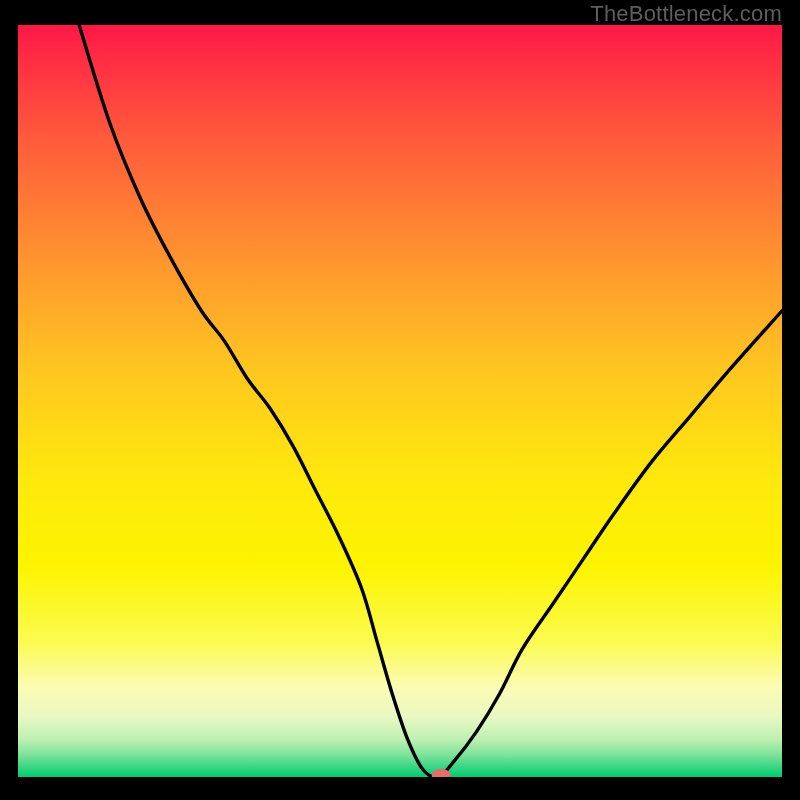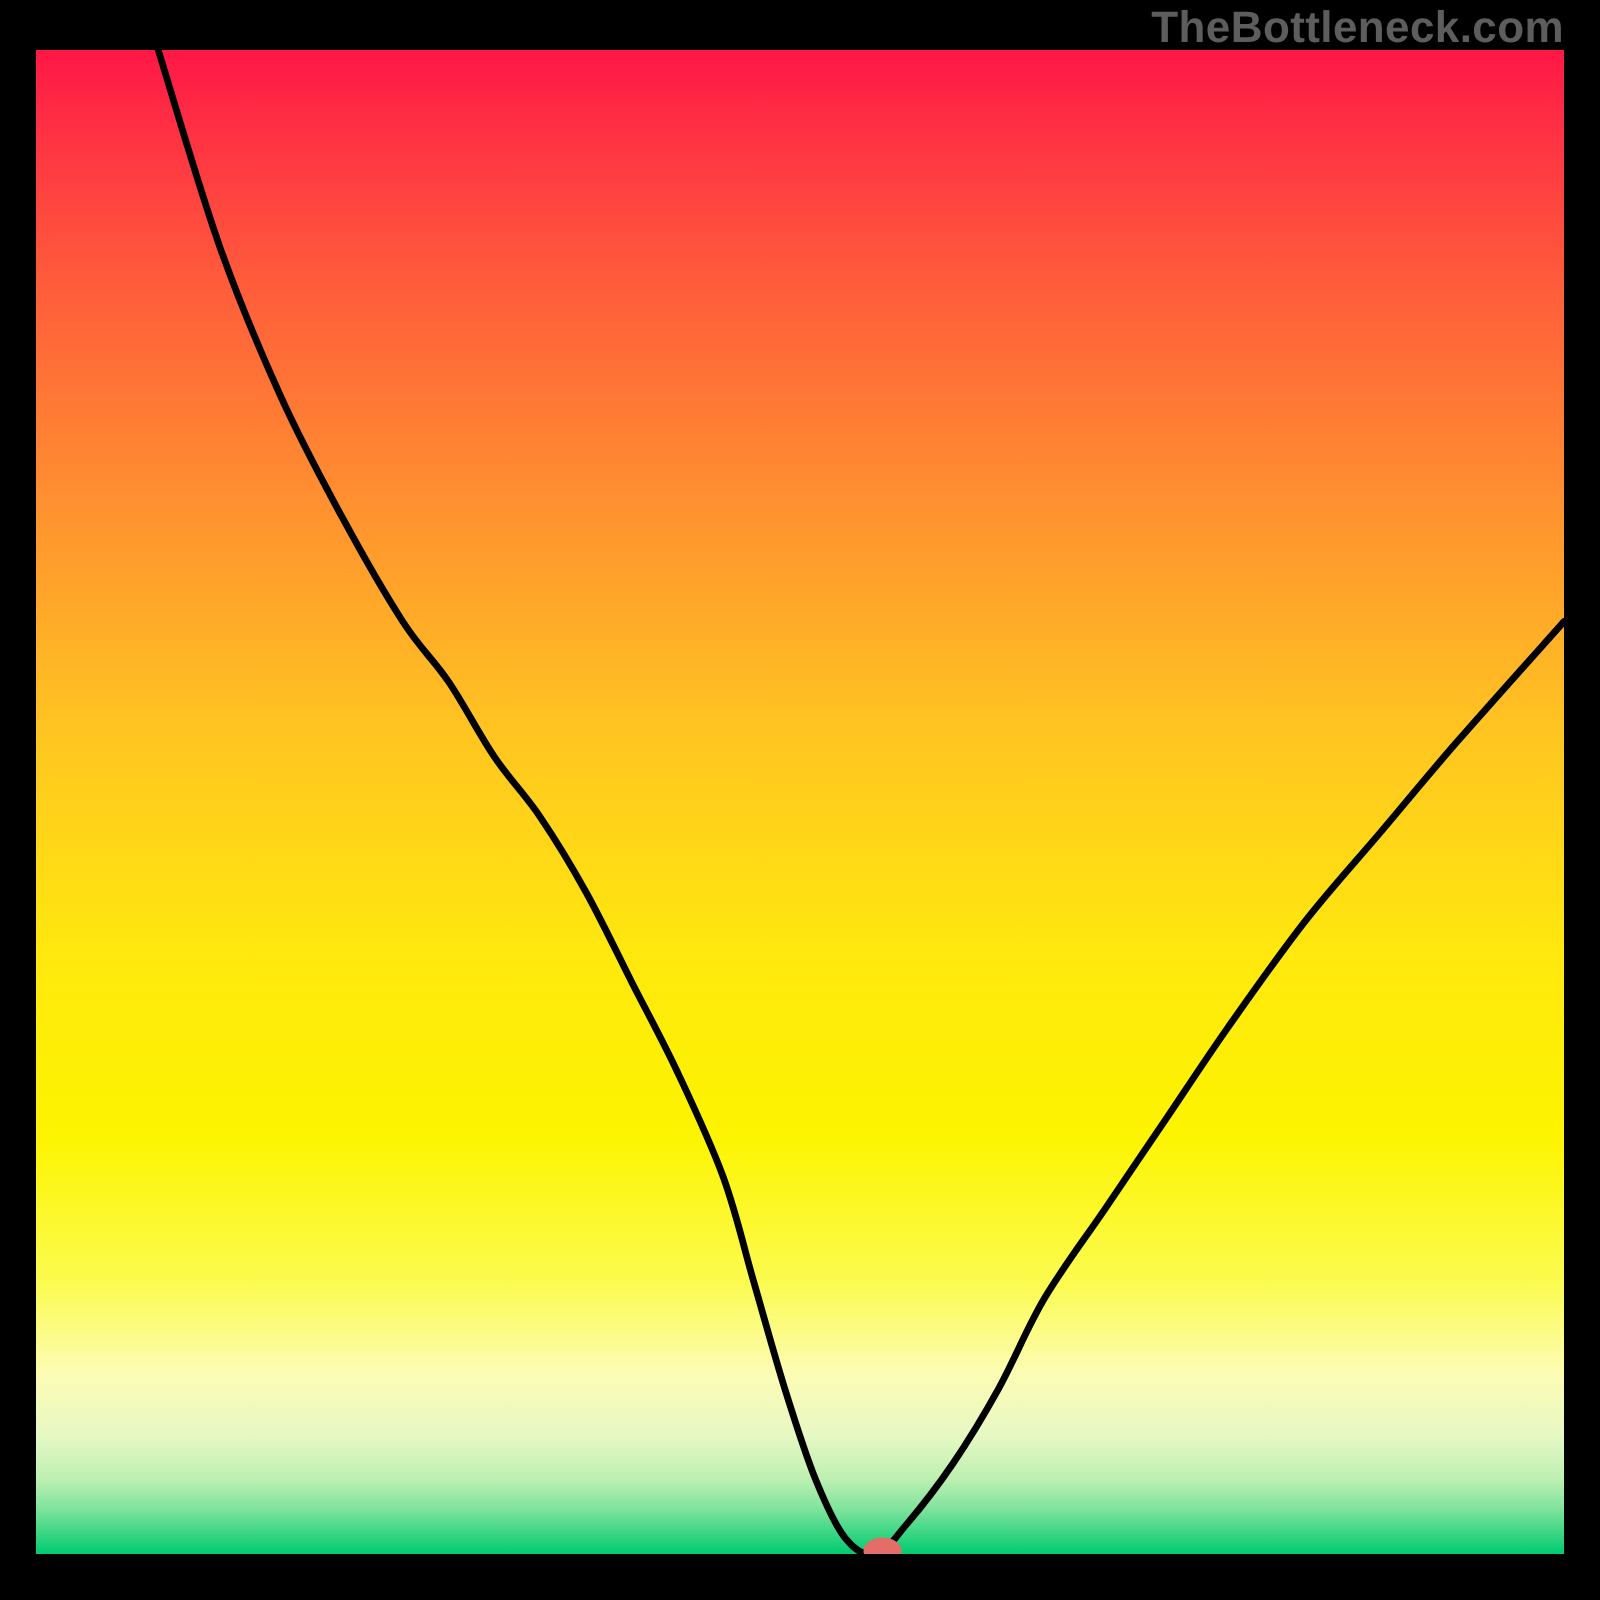--- a/index.html
+++ b/index.html
@@ -25,21 +25,21 @@
     width: 764px;
     height: 752px;
     overflow: hidden;
   }
   .watermark {
     position: absolute;
     top: 0;
     right: 18px;
     font-family: Arial, Helvetica, sans-serif;
     font-size: 22px;
-    font-weight: 700;
+    font-weight: 400;
     color: #5d5d5d;
     letter-spacing: 0.2px;
     user-select: none;
     line-height: 27px;
   }
   svg {
     position: absolute;
     inset: 0;
     width: 100%;
     height: 100%;

